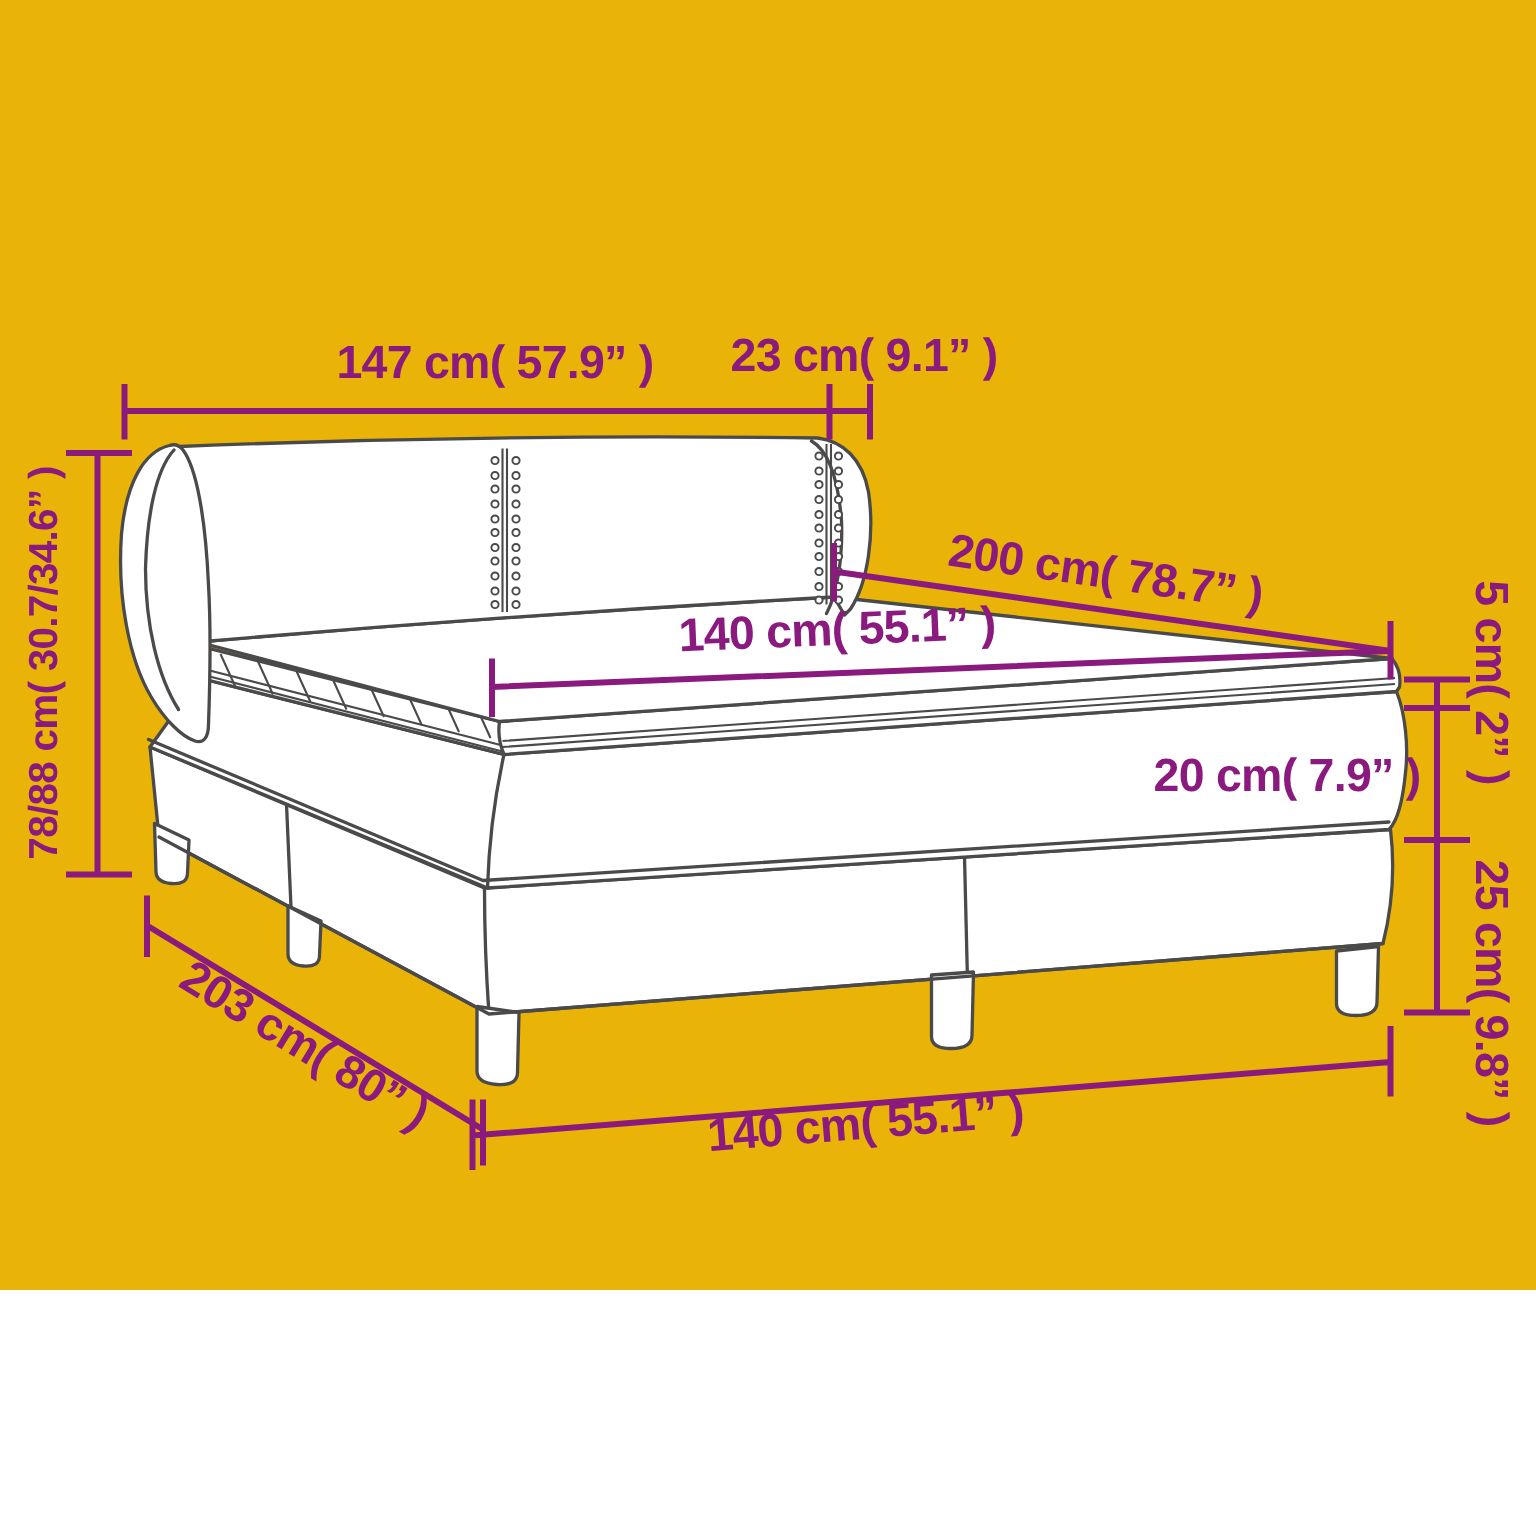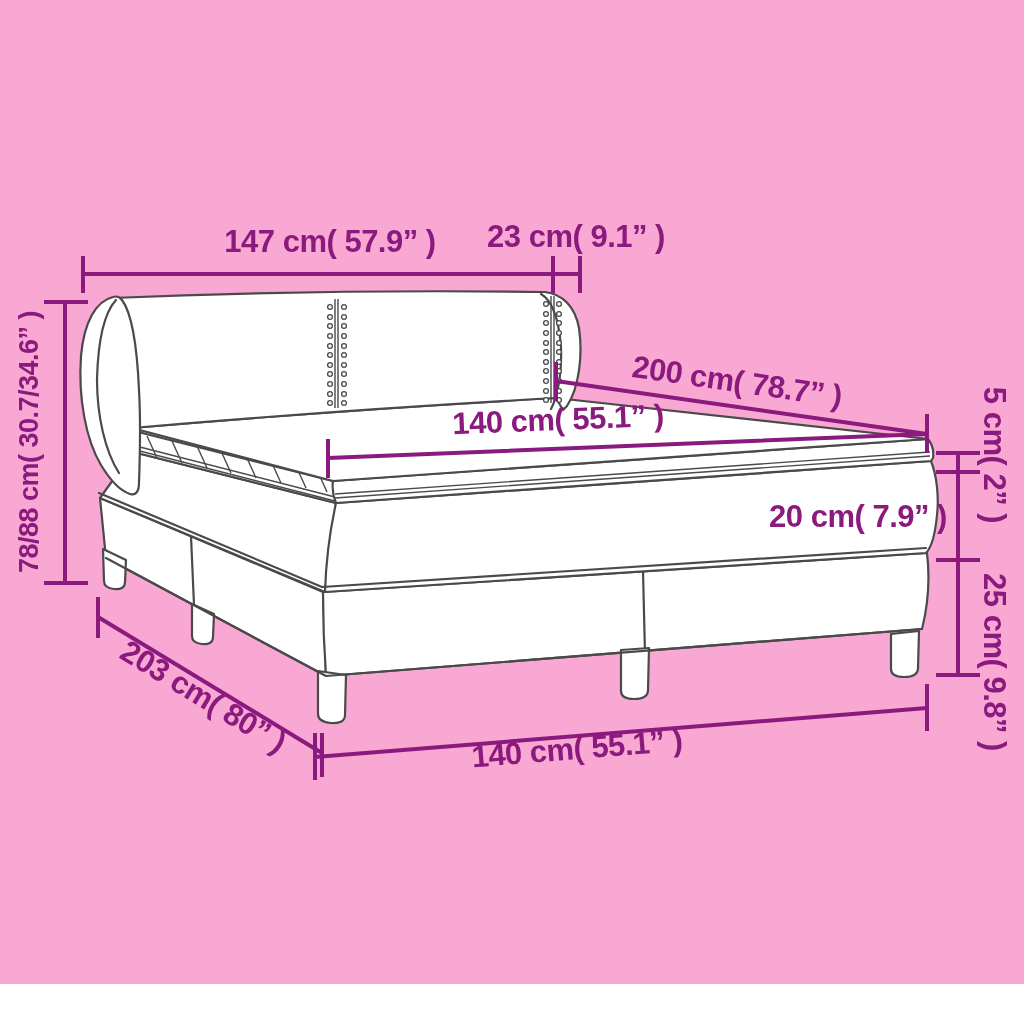--- a/index.html
+++ b/index.html
@@ -1,16 +1,16 @@
 <!DOCTYPE html>
 <html><head>
 <meta charset="utf-8">
 <style>
   html,body{margin:0;padding:0;background:#ffffff;}
-  .stage{width:1024px;height:984px;position:relative;background:#f9a8d4;overflow:hidden;}
+  .stage{width:1024px;height:860px;position:relative;background:#eab308;overflow:hidden;}
   svg{display:block;}
   .dim-label{
     font-family:"Liberation Sans","DejaVu Sans",sans-serif;
     font-weight:bold;
     fill:#8B1A7E;
     letter-spacing:-0.5px;
   }
   .sz30{font-size:31px;}
   .sz27{font-size:27px;}
   .art{stroke:#4A4A4A;stroke-width:2.2;fill:none;stroke-linejoin:round;stroke-linecap:round;}

